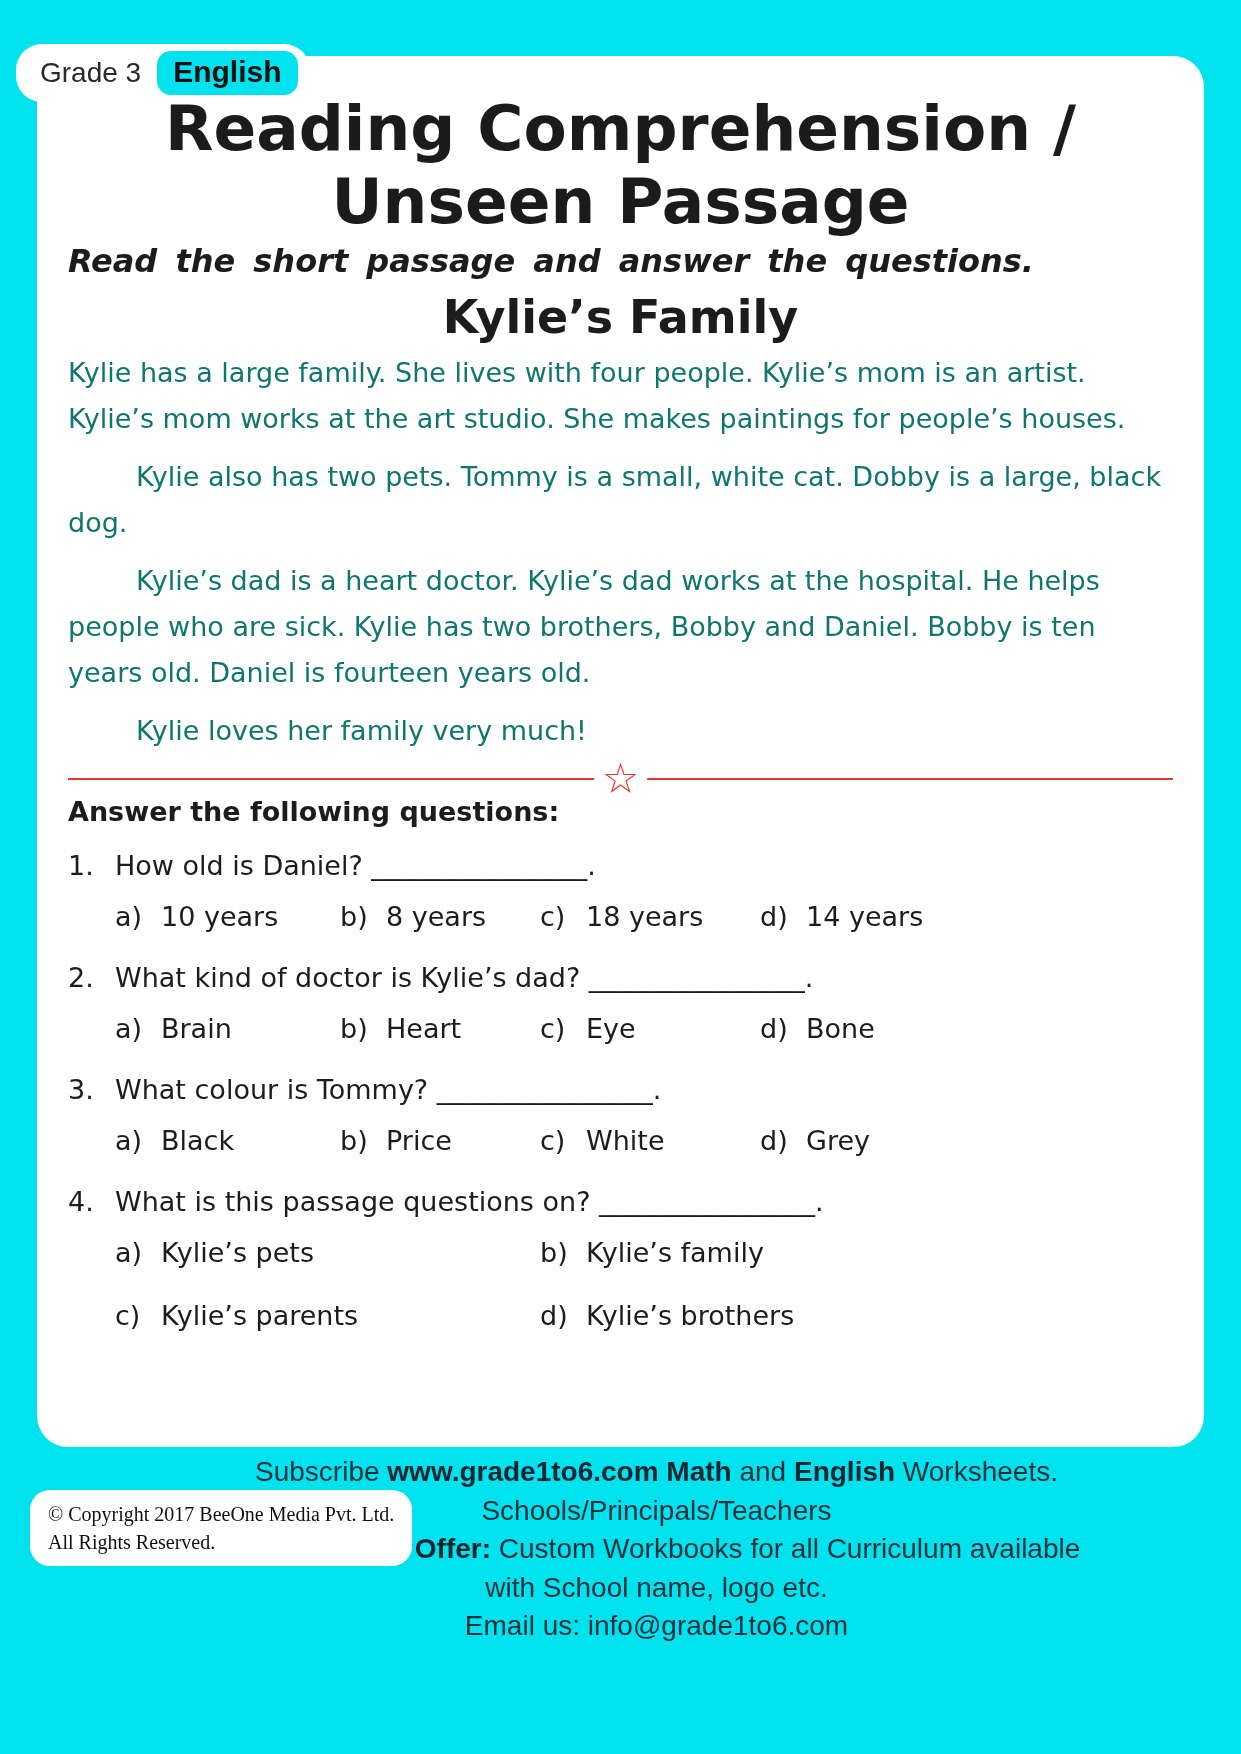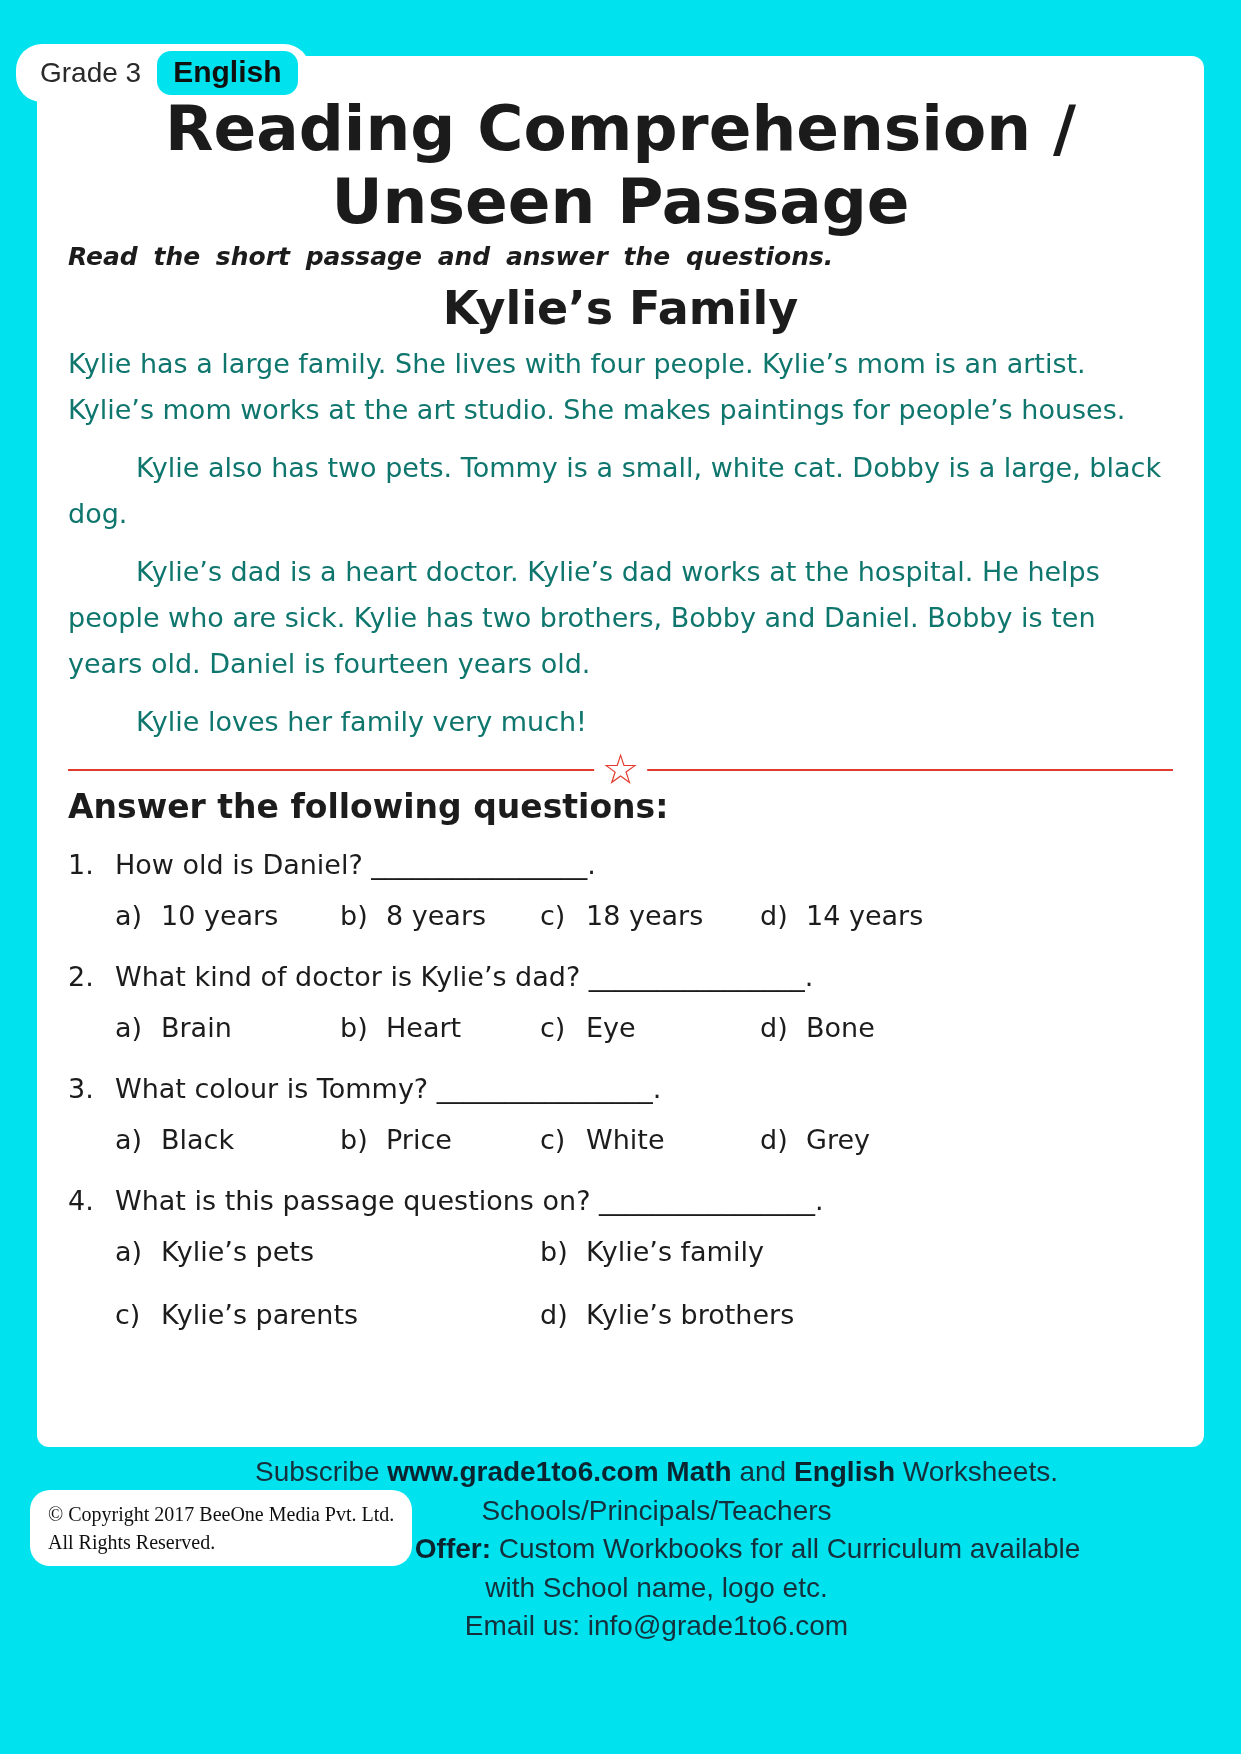--- a/index.html
+++ b/index.html
@@ -10,21 +10,21 @@
       background: #00e2ee;
       font-family: "DejaVu Sans", sans-serif;
       color: #1c1c1c;
       overflow: hidden;
     }
     .sheet {
       position: absolute;
       left: 37px; top: 56px;
       width: 1167px; height: 1391px;
       background: #ffffff;
-      border-radius: 12px;
+      border-radius: 31px;
       padding: 36px 31px 0 31px;
     }
     .badge {
       position: absolute;
       left: 16px; top: 44px;
       background: #ffffff;
       border-radius: 26px;
       padding: 7px 12px 7px 24px;
       display: flex;
       align-items: center;
@@ -50,21 +50,21 @@
       font-weight: bold;
       font-size: 63px;
       line-height: 1.16;
       white-space: pre-line;
       color: #1b1b1b;
     }
     .instruction {
       margin-top: 4px;
       font-weight: bold;
       font-style: italic;
-      font-size: 25px;
+      font-size: 32px;
       word-spacing: 7px;
     }
     .passage-title {
       margin-top: 10px;
       text-align: center;
       font-weight: bold;
       font-size: 46px;
     }
     .para {
       margin-top: 6px;
@@ -85,21 +85,21 @@
       transform: translateX(-50%);
       background: #ffffff;
       color: #e23b2e;
       font-size: 42px;
       line-height: 46px;
       padding: 0 8px;
     }
     .quiz-heading {
       margin-top: 16px;
       font-weight: bold;
-      font-size: 33px;
+      font-size: 27px;
     }
     .question { margin-top: 16px; }
     .q-line { display: flex; font-size: 27px; line-height: 45px; }
     .q-num { width: 47px; flex: none; }
     .options {
       display: grid;
       margin-top: 6px;
       padding-left: 47px;
       font-size: 27px;
       line-height: 45px;

